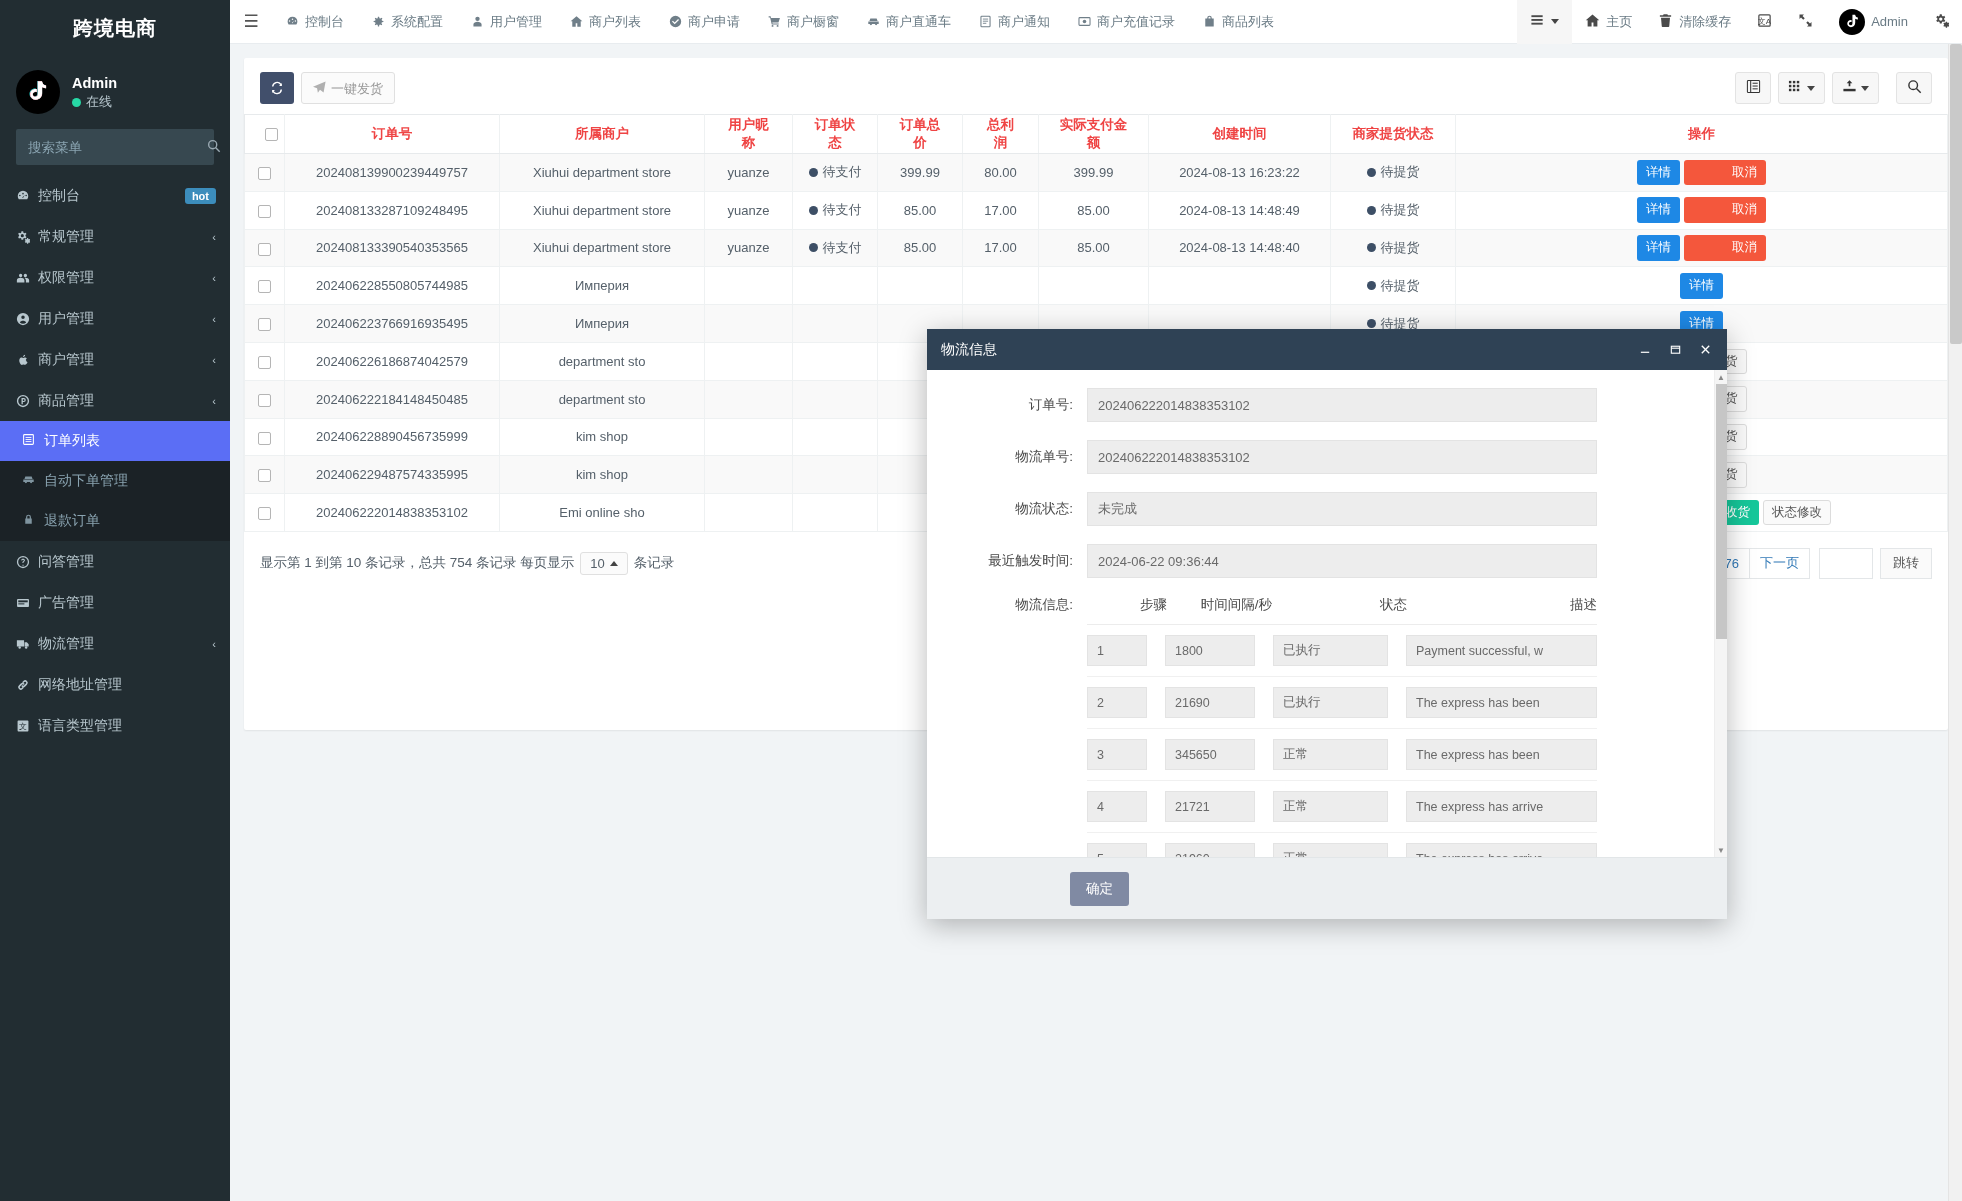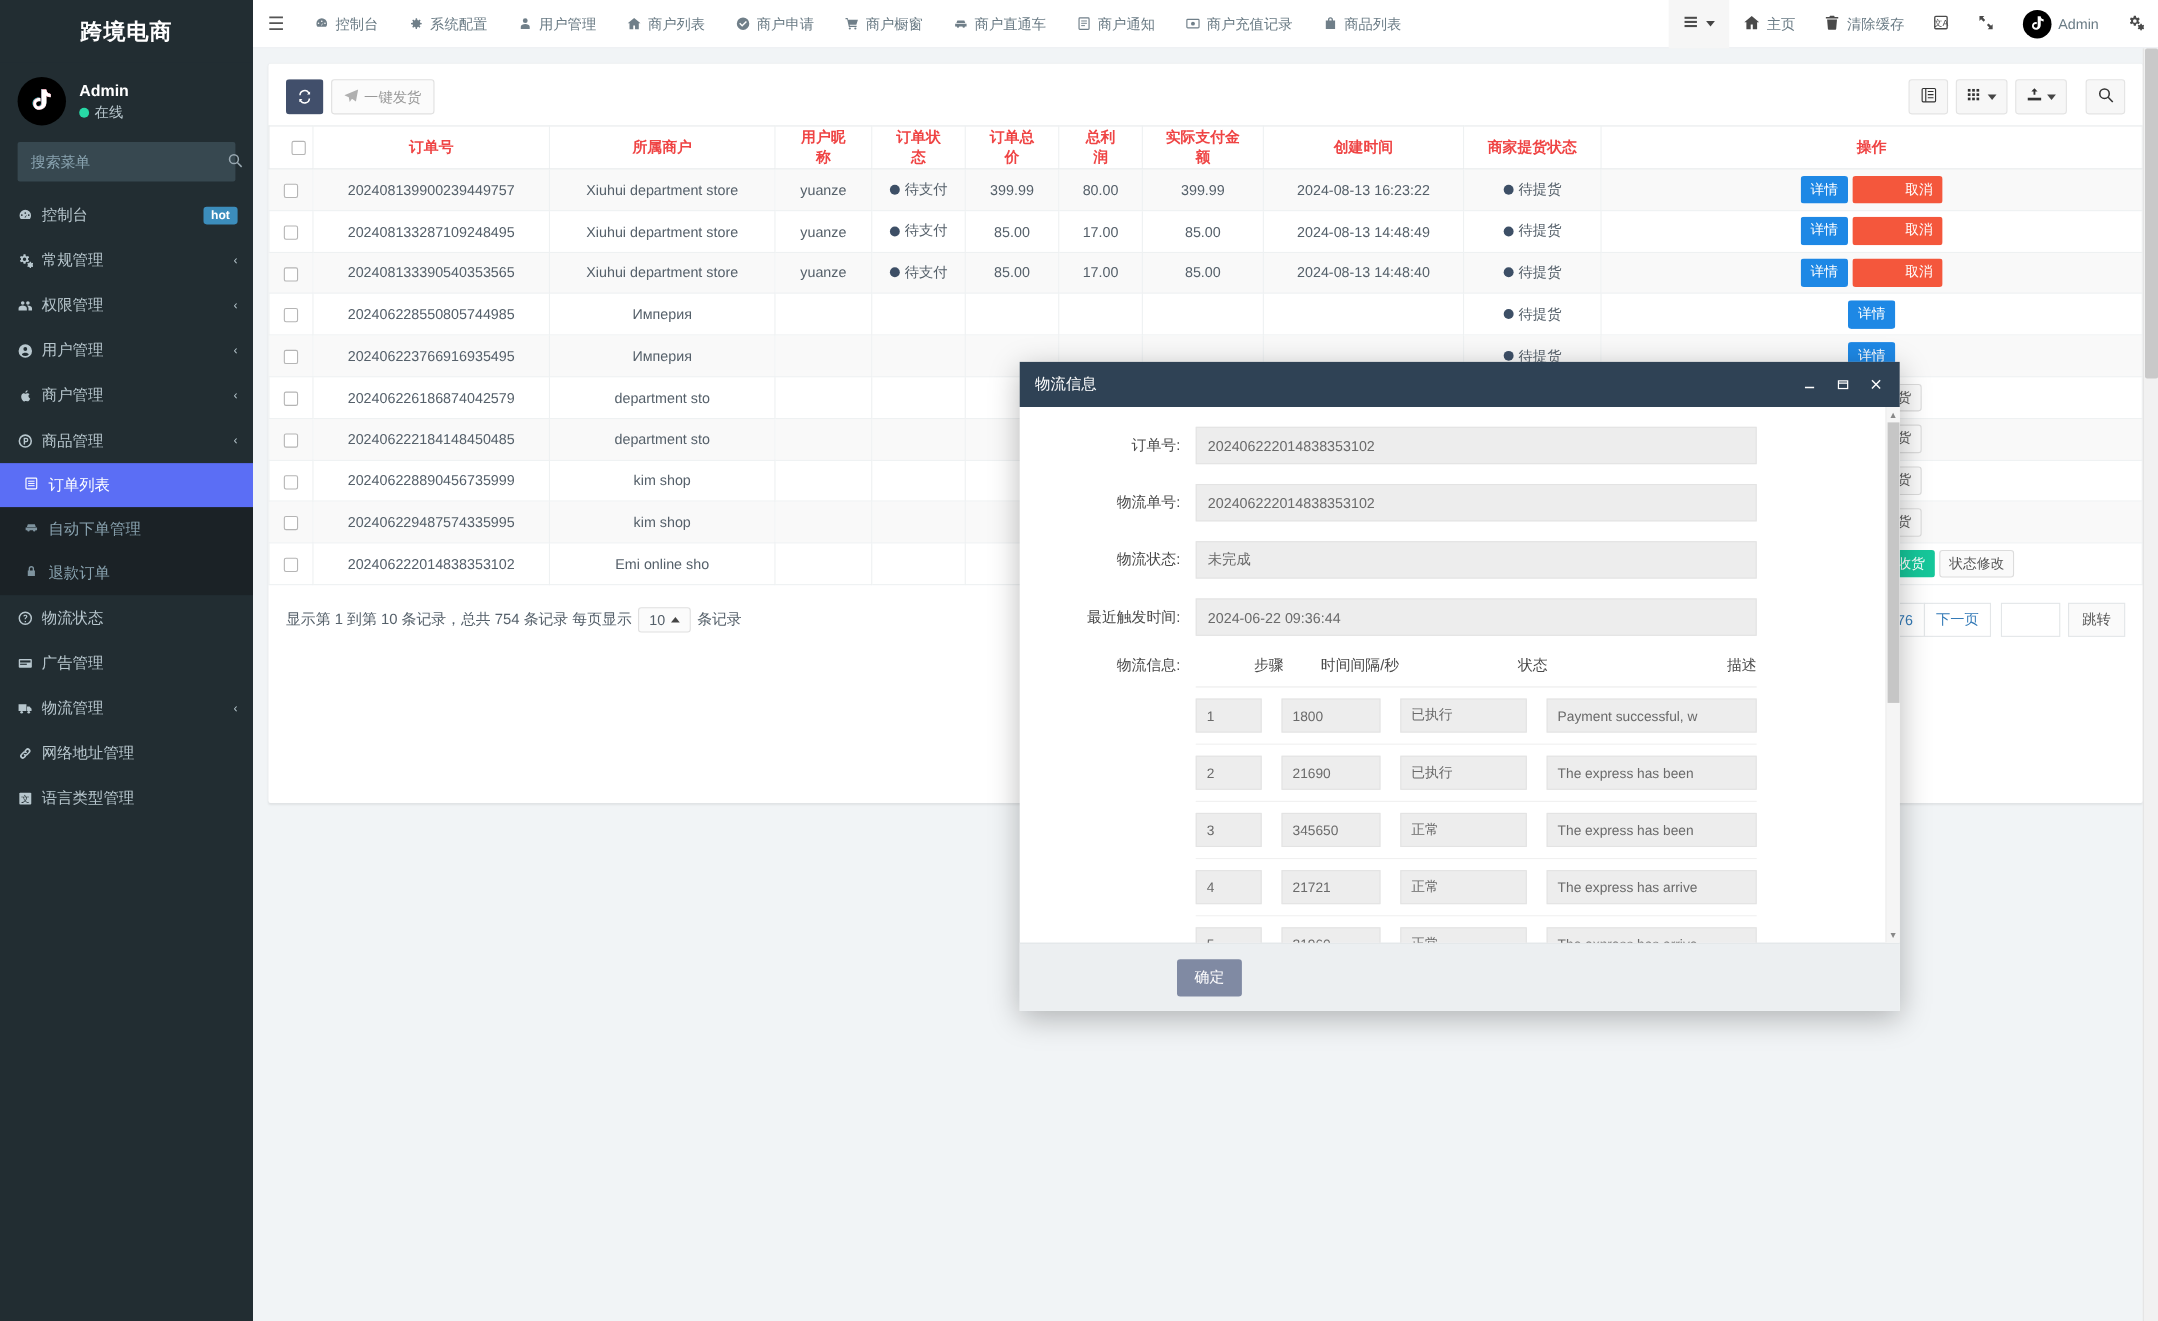--- a/index.html
+++ b/index.html
@@ -446,21 +446,21 @@
           </div>
         </li>
       </ul>
       <li>
         <div class="mitem">
           <span class="mi-ico">
             <svg width="14" height="14" viewBox="0 0 16 16" fill="#b8c7ce">
               <path d="M8 1a7 7 0 1 0 0 14A7 7 0 0 0 8 1zm0 1.5a5.5 5.5 0 1 1 0 11 5.5 5.5 0 0 1 0-11zm0 1.8c-1.2 0-2 .7-2.2 1.8l1.2.2c.1-.6.5-.9 1-.9.5 0 .9.3.9.8 0 .4-.2.6-.7 1-.6.4-.9.8-.9 1.6v.3h1.2v-.2c0-.5.2-.7.7-1.1.7-.5 1-.9 1-1.7 0-1.1-.9-1.8-2.2-1.8zM7.4 11v1.3h1.3V11z"></path>
             </svg>
           </span>
-          <span class="mi-label">物流状态</span>
+          <span class="mi-label">问答管理</span>
         </div>
       </li>
       <li>
         <div class="mitem">
           <span class="mi-ico">
             <svg width="14" height="14" viewBox="0 0 16 16" fill="#b8c7ce">
               <rect x="1.2" y="3.5" width="13.6" height="9" rx="1" fill="#b8c7ce"></rect>
               <rect x="2.6" y="5" width="10.8" height="2.2" fill="#222d32"></rect>
               <rect x="2.6" y="8.4" width="7" height="1.2" fill="#222d32"></rect>
             </svg>

